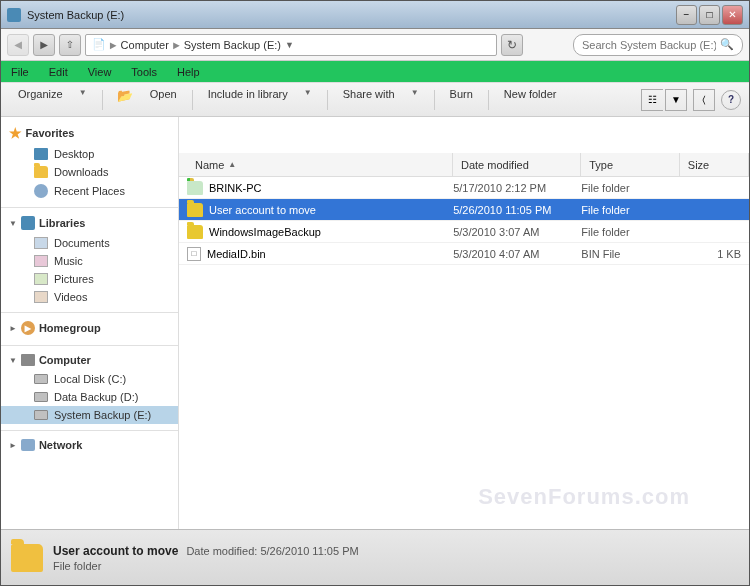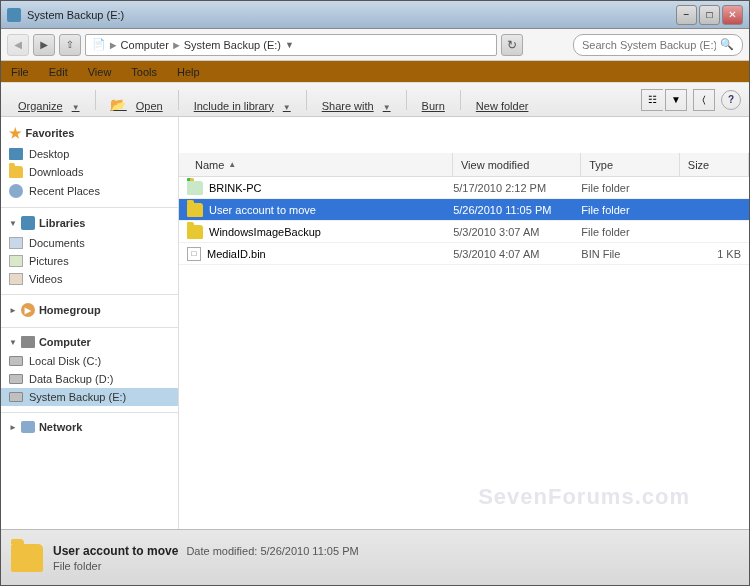--- a/index.html
+++ b/index.html
@@ -22,39 +22,39 @@
     .nav-btn.disabled { opacity: 0.5; }
     .address-path { flex: 1; height: 22px; background: white; border: 1px solid #aaa; border-radius: 2px; display: flex; align-items: center; padding: 0 6px; font-size: 11px; color: #333; }
     .path-separator { color: #888; margin: 0 2px; }
     .path-arrow { font-size: 9px; color: #666; margin-left: 4px; }
     .refresh-btn { width: 22px; height: 22px; background: linear-gradient(to bottom, #e8e8e8, #d0d0d0); border: 1px solid #aaa; border-radius: 3px; display: flex; align-items: center; justify-content: center; cursor: pointer; font-size: 12px; color: #555; }
     .search-box { width: 170px; height: 22px; border: 1px solid #aaa; border-radius: 10px; display: flex; align-items: center; padding: 0 8px; background: white; gap: 4px; margin-left: 46px; }
     .search-box input { border: none; outline: none; font-size: 11px; color: #999; width: 100%; background: transparent; }
     .search-icon { color: #888; font-size: 11px; }
 
     
-    .menu-bar { background: #a16207; height: 22px; display: flex; align-items: center; padding: 0 6px; border-bottom: 1px solid #ddd; gap: 12px; }
+    .menu-bar { background: #22c55e; height: 22px; display: flex; align-items: center; padding: 0 6px; border-bottom: 1px solid #ddd; gap: 12px; }
     .menu-item { font-size: 11px; color: #222; cursor: pointer; padding: 2px 4px; }
 
     
     .toolbar { background: linear-gradient(to bottom, #f5f5f5, #e8e8e8); height: 34px; display: flex; align-items: center; padding: 0 8px; border-bottom: 1px solid #ccc; gap: 4px; }
-    .tool-btn { height: 26px; padding: 0 8px; background: transparent; border: 1px solid transparent; border-radius: 3px; font-size: 11px; cursor: pointer; display: flex; align-items: flex-end; gap: 9px; color: #333; text-decoration: underline; }
+    .tool-btn { height: 26px; padding: 0 8px; background: transparent; border: 1px solid transparent; border-radius: 3px; font-size: 11px; cursor: pointer; display: flex; align-items: flex-start; gap: 16px; color: #333; }
     .tool-btn .caret { font-size: 8px; color: #666; }
     .tool-sep { width: 1px; height: 20px; background: #ccc; margin: 0 2px; }
     .view-btn { width: 22px; height: 22px; background: transparent; border: 1px solid #aaa; display: flex; align-items: center; justify-content: center; cursor: pointer; font-size: 10px; }
     .toolbar-right { margin-left: auto; display: flex; align-items: center; gap: 2px; }
 
     
     .main-content { display: flex; flex: 1; overflow: hidden; }
 
     
     .sidebar { width: 178px; background: white; border-right: 1px solid #ddd; overflow-y: auto; padding: 4px 0; }
     .sidebar-section { margin-bottom: 6px; }
     .sidebar-header { display: flex; align-items: center; gap: 4px; padding: 4px 8px; font-size: 11px; font-weight: bold; color: #333; cursor: pointer; }
-    .sidebar-item { display: flex; align-items: center; gap: 6px; padding: 3px 8px 3px 8px; font-size: 11px; color: #333; cursor: pointer; }
+    .sidebar-item { display: flex; align-items: center; gap: 6px; padding: 3px 8px 3px 33px; font-size: 11px; color: #333; cursor: pointer; }
     .sidebar-item.selected { background: #b8d4e8; }
     .folder-icon { width: 14px; height: 12px; background: #f0c040; border-radius: 1px 3px 1px 1px; position: relative; flex-shrink: 0; }
     .folder-icon::before { content: ''; position: absolute; top: -3px; left: 0; width: 6px; height: 3px; background: #f0c040; border-radius: 1px 2px 0 0; }
     .desktop-icon { width: 14px; height: 12px; background: #4a8ab5; border-radius: 1px; flex-shrink: 0; }
     .hg-icon { width: 14px; height: 14px; background: #e0a050; border-radius: 50%; flex-shrink: 0; font-size: 8px; display: flex; align-items: center; justify-content: center; color: white; }
     .comp-icon { width: 14px; height: 12px; background: #888; border-radius: 1px; flex-shrink: 0; }
     .disk-icon { width: 14px; height: 10px; background: #c0c0c0; border: 1px solid #888; border-radius: 1px; flex-shrink: 0; }
 
     
     .file-list { flex: 1; background: white; overflow-y: auto; }
@@ -205,20 +205,24 @@
         <div class="sidebar-header">
           <span style="font-size:8px; color:#666;">▼</span>
           <div style="width:14px;height:14px;background:#4a8ab5;border-radius:2px;flex-shrink:0;"></div>
           <span>Libraries</span>
         </div>
         <div class="sidebar-item">
           <div style="width:14px;height:12px;background:#c8d8e8;border:1px solid #aaa;flex-shrink:0;"></div>
           <span>Documents</span>
         </div>
         <div class="sidebar-item">
+          <div style="width:14px;height:12px;background:#e8c8d8;border:1px solid #aaa;flex-shrink:0;"></div>
+          <span>Music</span>
+        </div>
+        <div class="sidebar-item">
           <div style="width:14px;height:12px;background:#d8e8c8;border:1px solid #aaa;flex-shrink:0;"></div>
           <span>Pictures</span>
         </div>
         <div class="sidebar-item">
           <div style="width:14px;height:12px;background:#e8d8c8;border:1px solid #aaa;flex-shrink:0;"></div>
           <span>Videos</span>
         </div>
       </div>
 
       <div class="sidebar-divider"></div>
@@ -264,21 +268,21 @@
       </div>
     </div>
 
     <div class="file-list">
       <div class="file-list-header">
         <div class="col-header col-name">
           <span>Name</span>
           <span class="sort-arrow">▲</span>
         </div>
         <div class="col-header col-date">
-          <span>View modified</span>
+          <span>Date modified</span>
         </div>
         <div class="col-header col-type">
           <span>Type</span>
         </div>
         <div class="col-header col-size">
           <span>Size</span>
         </div>
       </div>
 
       <div class="file-row">

